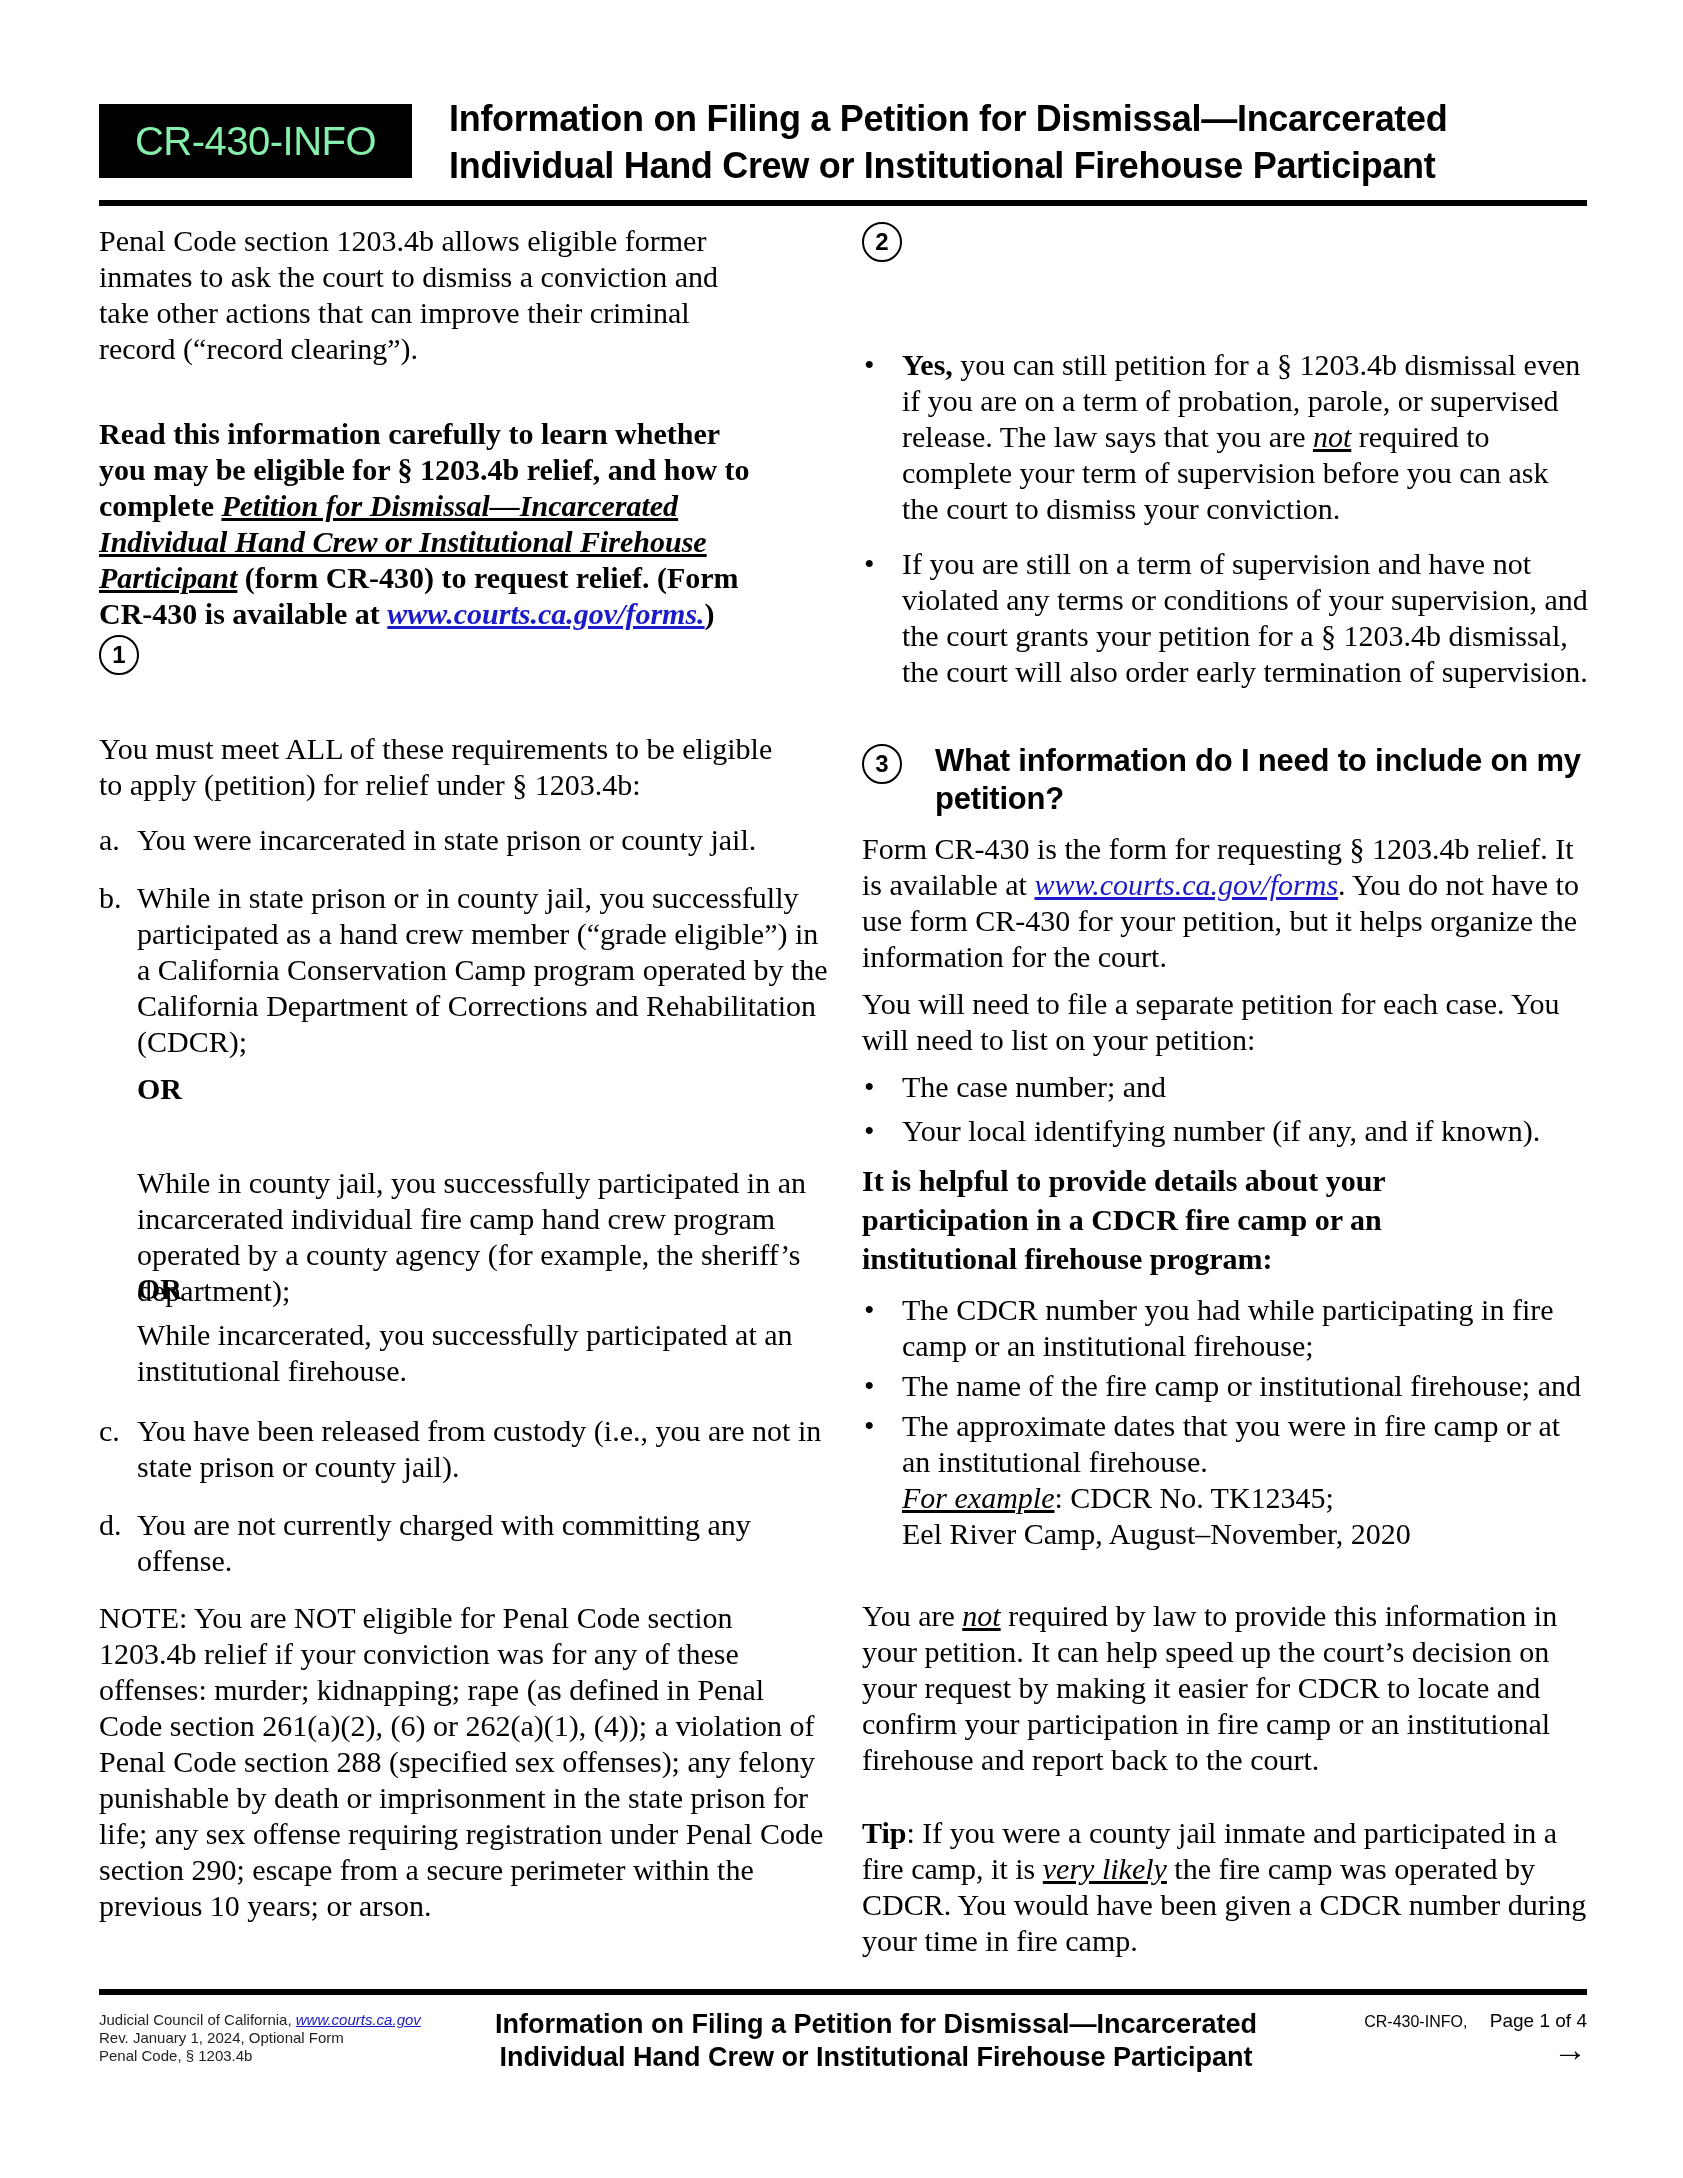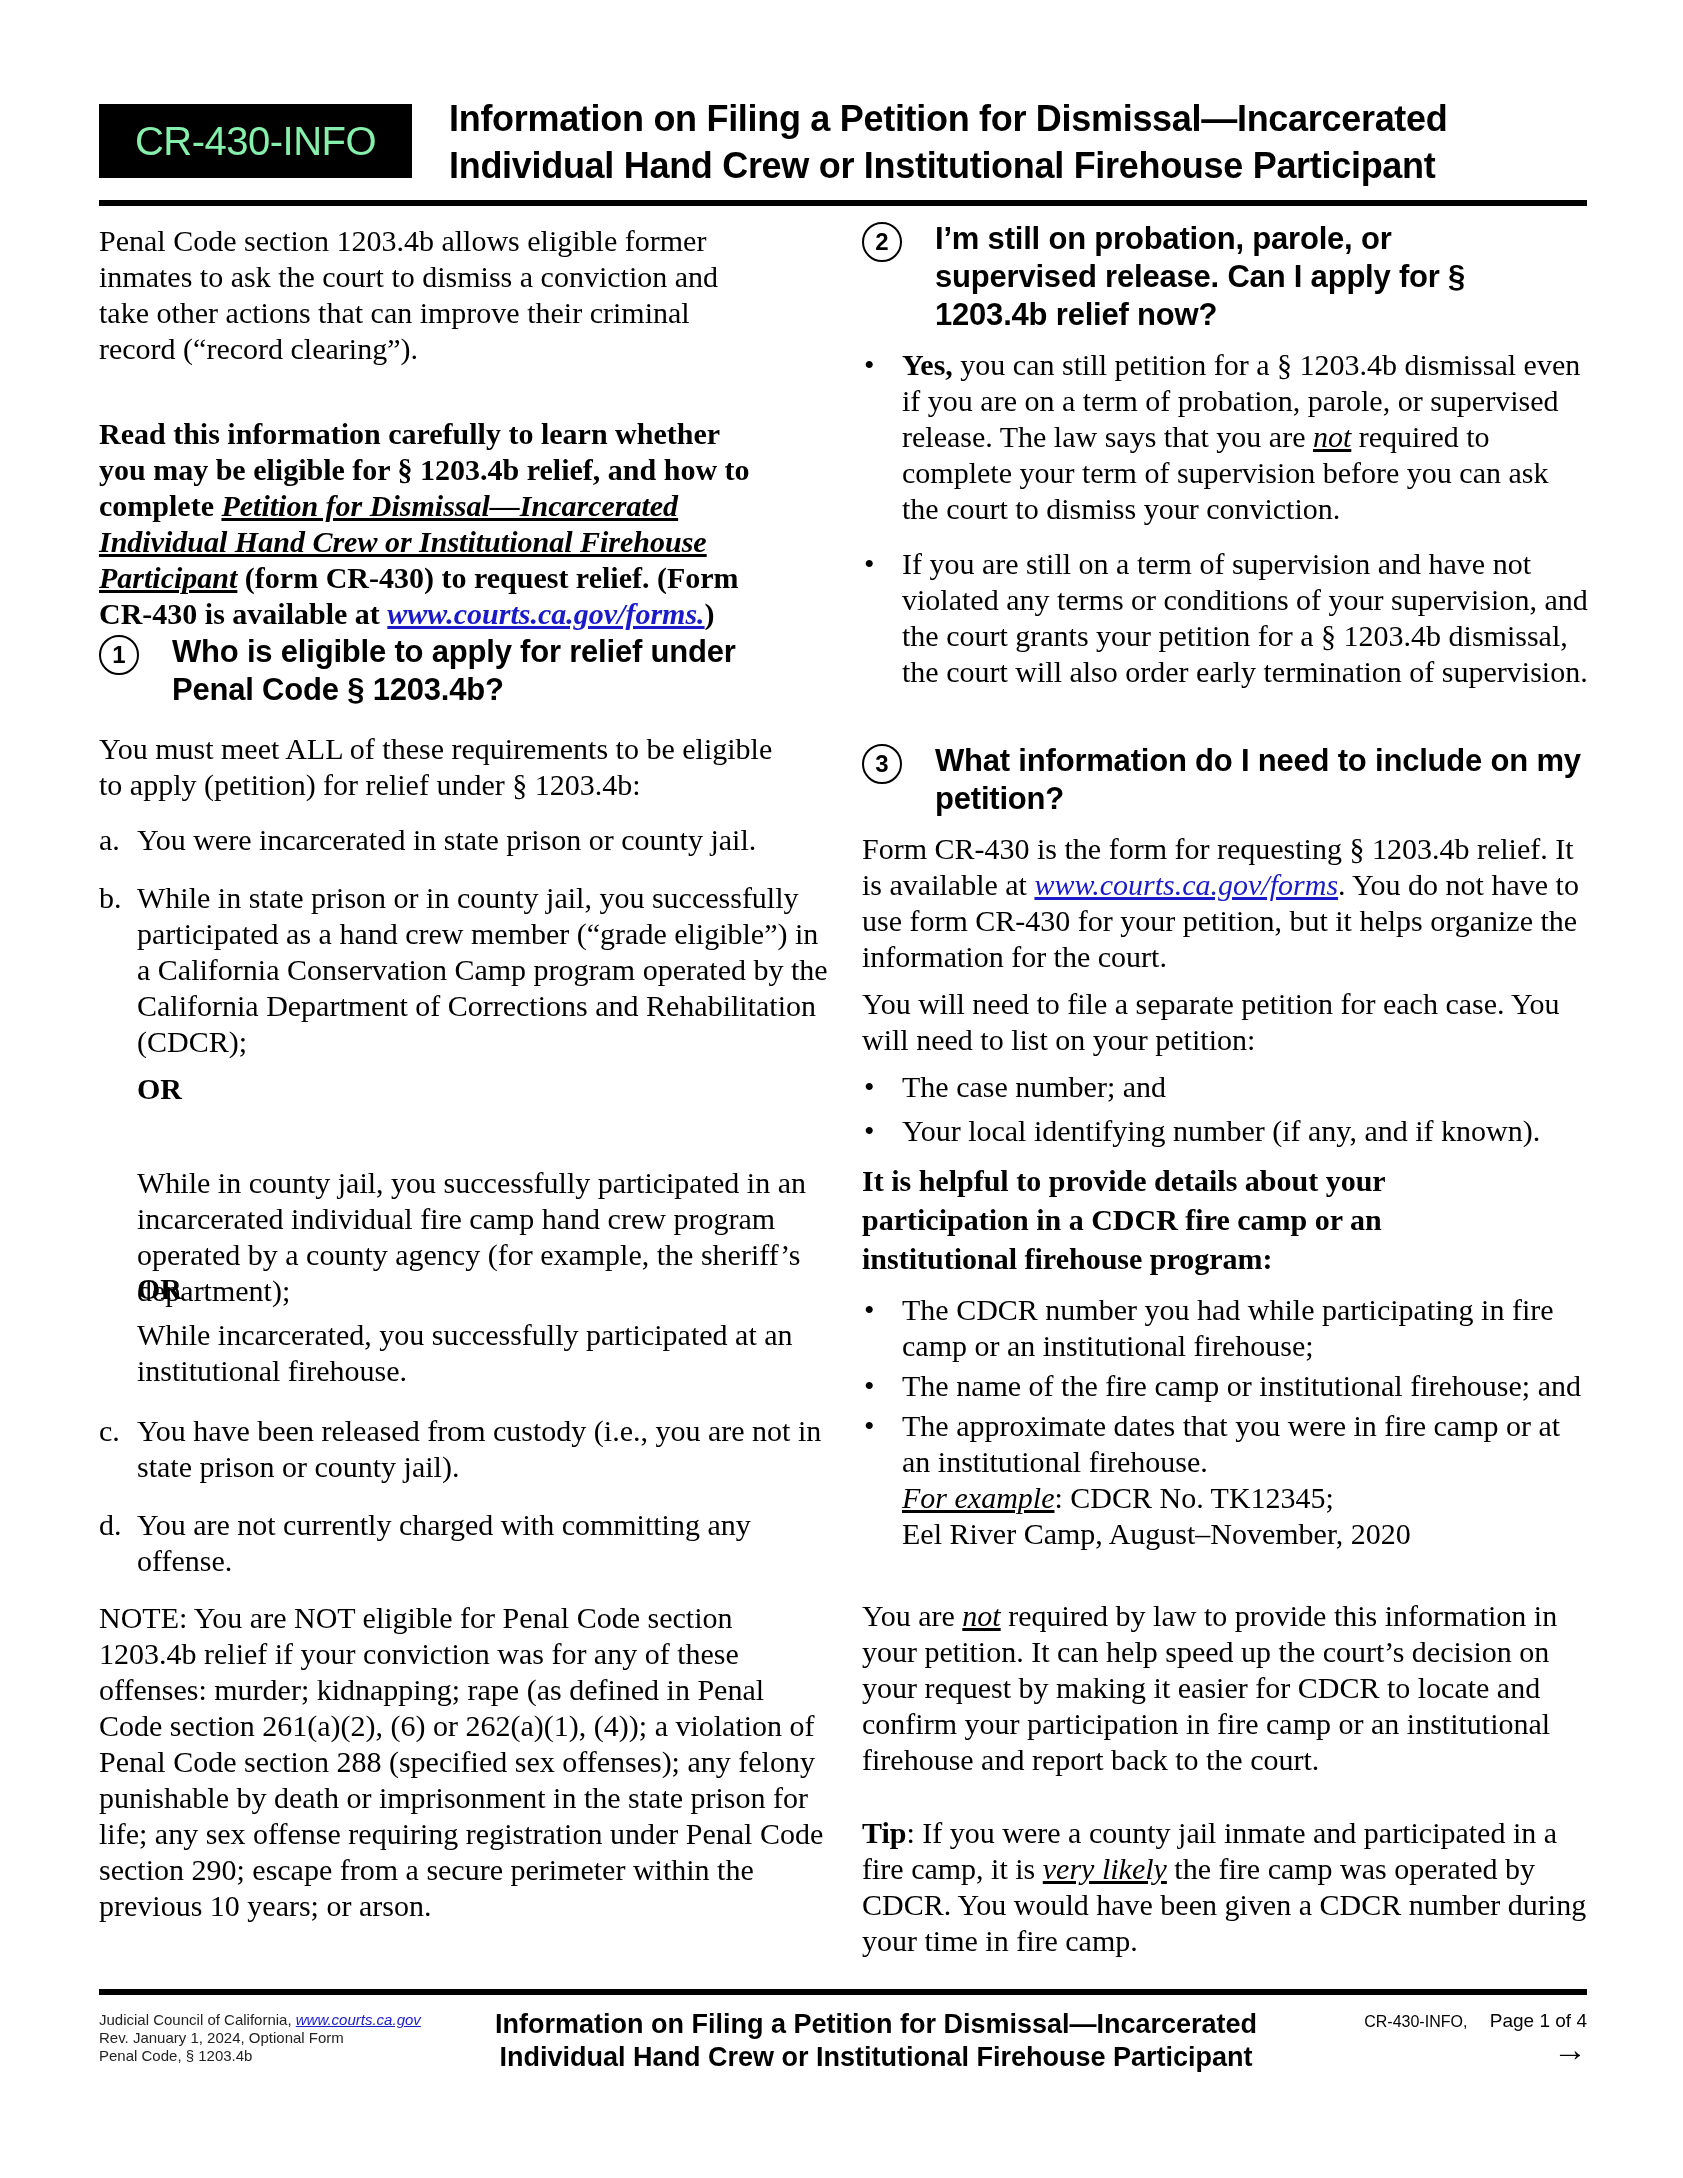--- a/index.html
+++ b/index.html
@@ -44,21 +44,20 @@
 
 <p class="abs col-left body-text" style="top:223px; width:644px;">Penal Code section 1203.4b allows eligible former inmates to ask the court to dismiss a conviction and take other actions that can improve their criminal record (“record clearing”).</p>
 
 <p class="abs col-left body-text bold" style="top:416px; width:673px;">
   <span>Read this information carefully to learn whether you may be eligible for § 1203.4b relief, and how to complete </span><span class="ital">Petition for Dismissal—Incarcerated Individual Hand Crew or Institutional Firehouse Participant</span><span> (form CR-430) to request relief. (Form CR-430 is available at </span><a class="link ital">www.courts.ca.gov/forms.</a><span>)</span>
 </p>
 
 <div class="abs col-left" style="top:633px;">
   <div class="sec-head">
     <div class="circle">1</div>
-    <div class="sec-title" style="width:614px;">Who is eligible to apply for relief under Penal Code § 1203.4b?</div>
   </div>
 </div>
 
 <p class="abs col-left body-text" style="top:731px; width:693px;">You must meet ALL of these requirements to be eligible to apply (petition) for relief under § 1203.4b:</p>
 
 <div class="abs col-left body-text" style="top:822px;">
   <div class="item">
       <span class="marker">a.</span>
       <span class="content">You were incarcerated in state prison or county jail.</span>
     </div>
@@ -87,21 +86,20 @@
       <span class="marker">d.</span>
       <span class="content" style="max-width:653px;">You are not currently charged with committing any offense.</span>
     </div>
 </div>
 
 <p class="abs col-left body-text" style="top:1600px;">NOTE: You are NOT eligible for Penal Code section 1203.4b relief if your conviction was for any of these offenses: murder; kidnapping; rape (as defined in Penal Code section 261(a)(2), (6) or 262(a)(1), (4)); a violation of Penal Code section 288 (specified sex offenses); any felony punishable by death or imprisonment in the state prison for life; any sex offense requiring registration under Penal Code section 290; escape from a secure perimeter within the previous 10 years; or arson.</p>
 
 <div class="abs col-right" style="top:220px;">
   <div class="sec-head">
     <div class="circle">2</div>
-    <div class="sec-title" style="width:554px;">I’m still on probation, parole, or supervised release. Can I apply for § 1203.4b relief now?</div>
   </div>
 </div>
 
 <div class="abs col-right body-text" style="top:347px;">
   <div class="item bullet">
       <span class="marker">•</span>
       <span class="content"><span class="bold">Yes,</span><span> you can still petition for a § 1203.4b dismissal even if you are on a term of probation, parole, or supervised release. The law says that you are </span><span class="ital">not</span><span> required to complete your term of supervision before you can ask the court to dismiss your conviction.</span></span>
     </div>
 </div>
 

